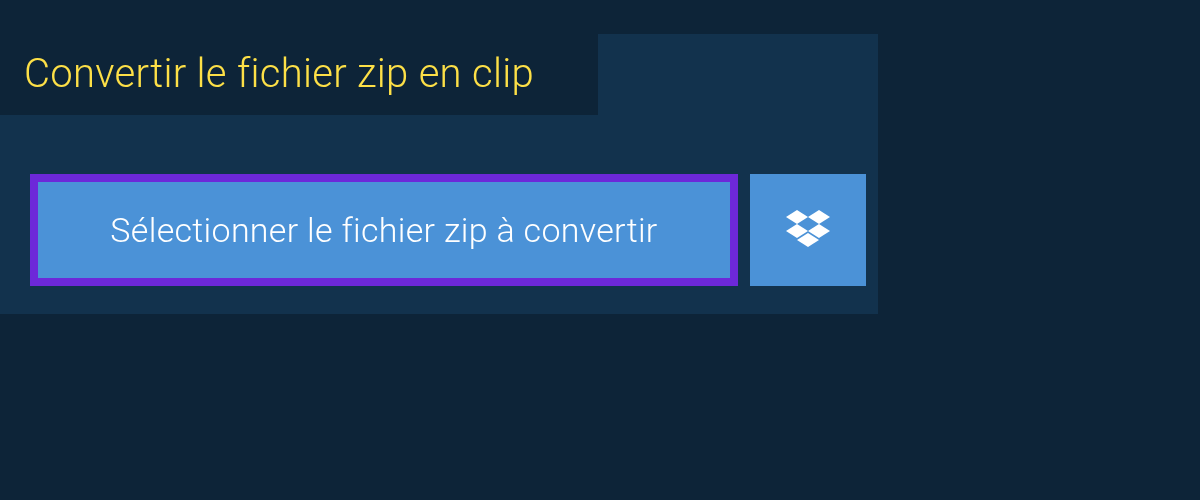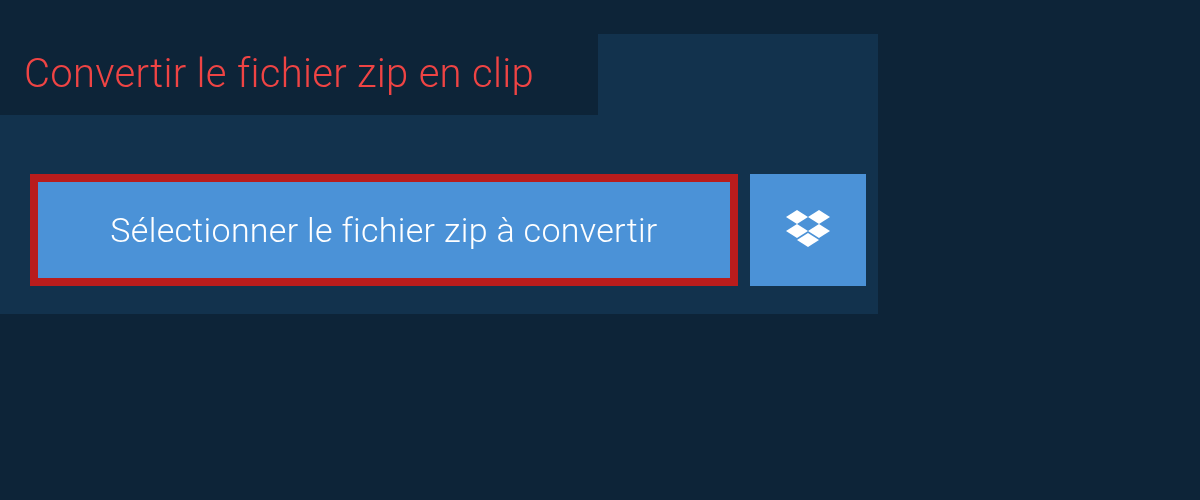--- a/index.html
+++ b/index.html
@@ -24,36 +24,36 @@
     }
     .title-box {
       position: absolute;
       left: 0;
       top: 34px;
       background: #0d2438;
       padding: 16px 32px 18px 24px;
       width: 598px;
     }
     .title-text {
-      color: #ef4444;
+      color: #fde047;
       font-size: 40px;
       font-weight: 300;
       letter-spacing: 0.3px;
     }
     .button-row {
       position: absolute;
       left: 30px;
       top: 174px;
       display: flex;
       gap: 12px;
       align-items: stretch;
     }
     .select-button {
       background: #4b92d7;
-      border: 8px solid #b91c1c;
+      border: 8px solid #6d28d9;
       width: 708px;
       height: 112px;
       display: flex;
       align-items: center;
       justify-content: center;
       cursor: pointer;
     }
     .select-button-label {
       color: #ffffff;
       font-size: 34px;

